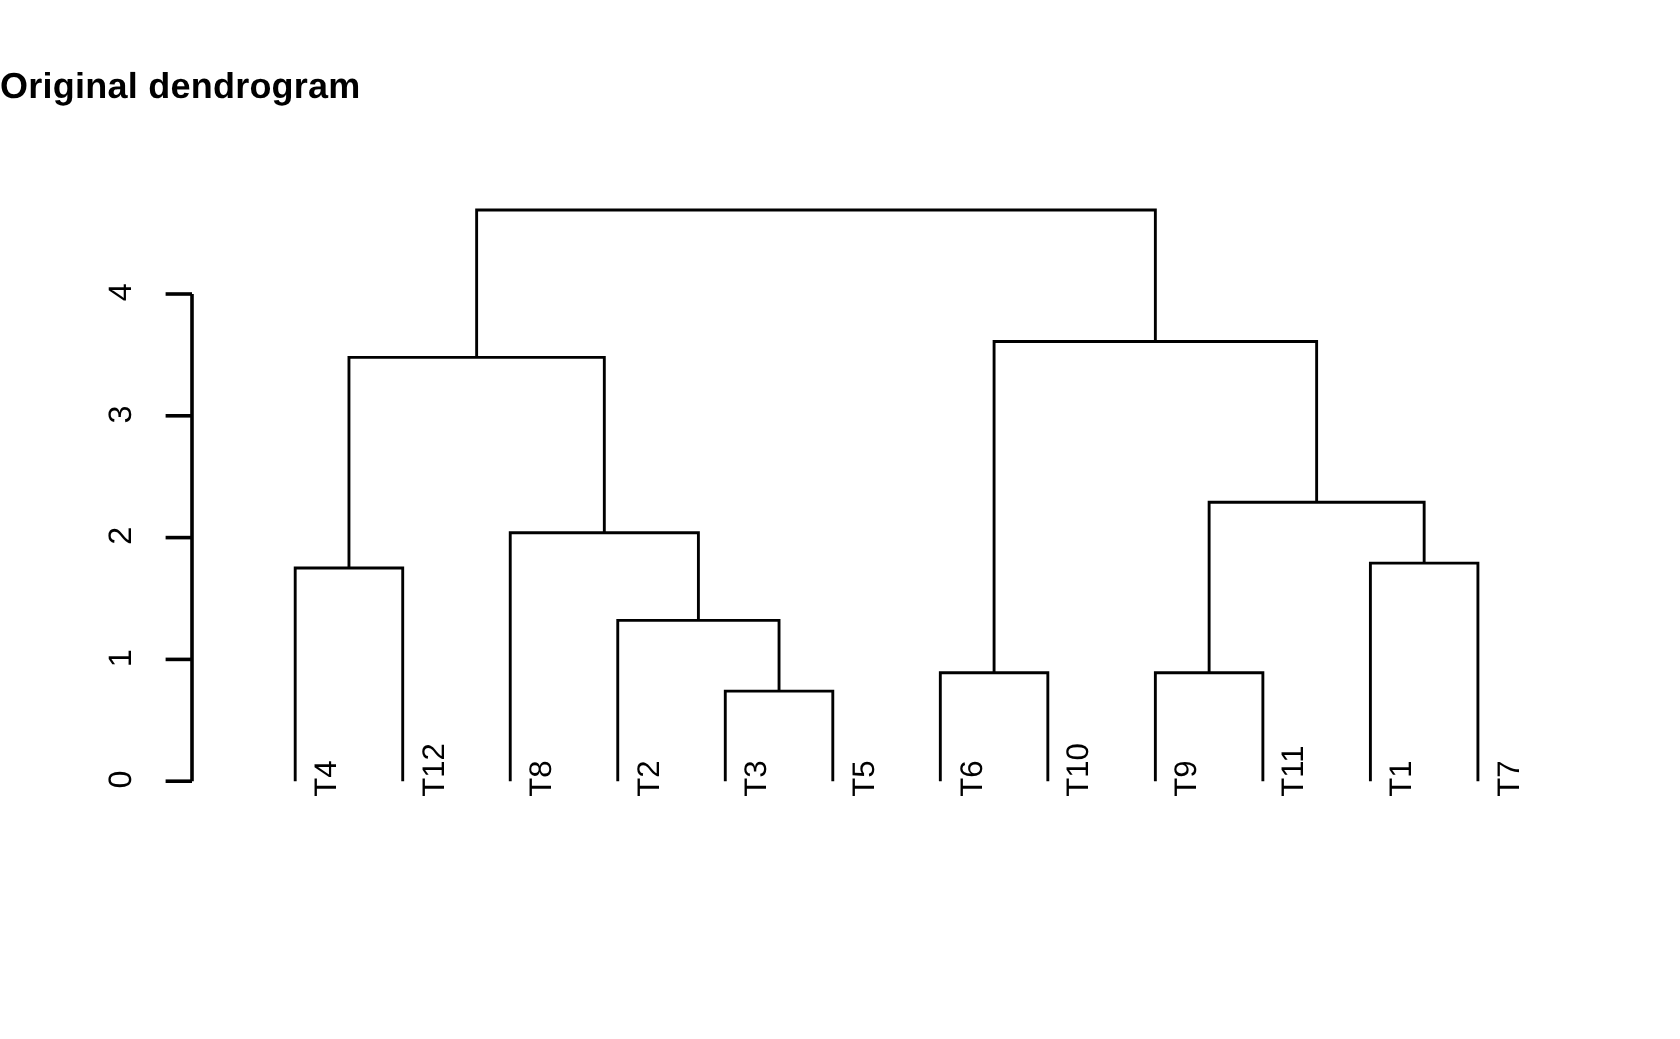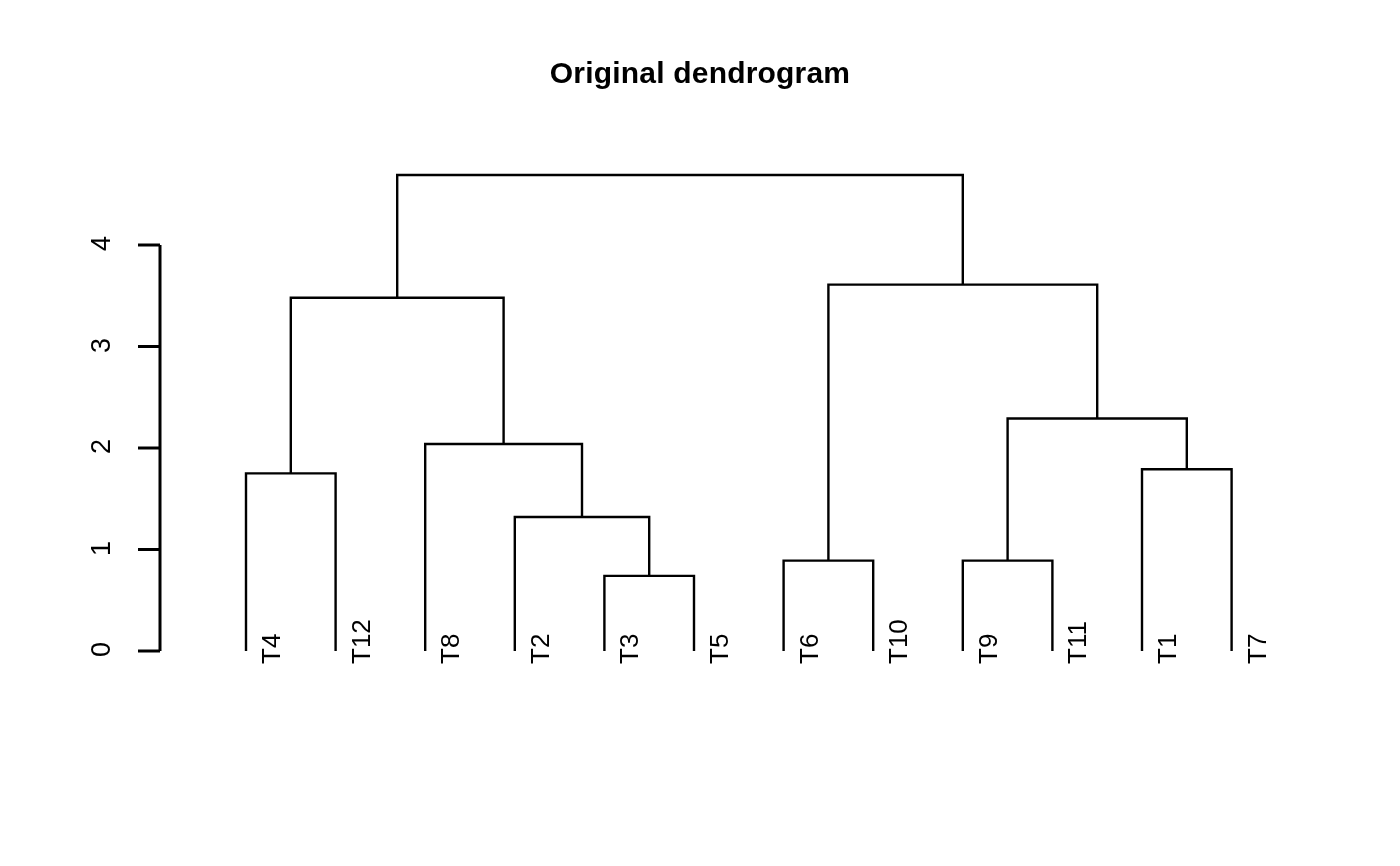--- a/index.html
+++ b/index.html
@@ -19,21 +19,21 @@
     position: relative;
     width: 1400px;
     height: 866px;
     background: #ffffff;
   }
   #plot-title {
     position: absolute;
     left: 0;
     top: 56px;
     width: 1400px;
-    text-align: center;
+    text-align: left;
     font-size: 30px;
     font-weight: bold;
     font-family: "Liberation Sans", sans-serif;
     letter-spacing: 0.2px;
     color: #000000;
     white-space: nowrap;
   }
   #plot-svg {
     position: absolute;
     left: 0;

